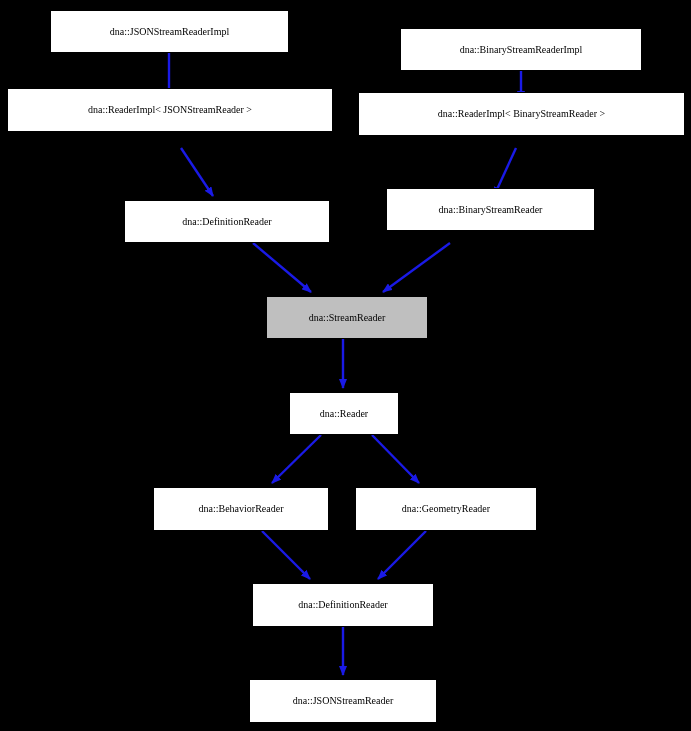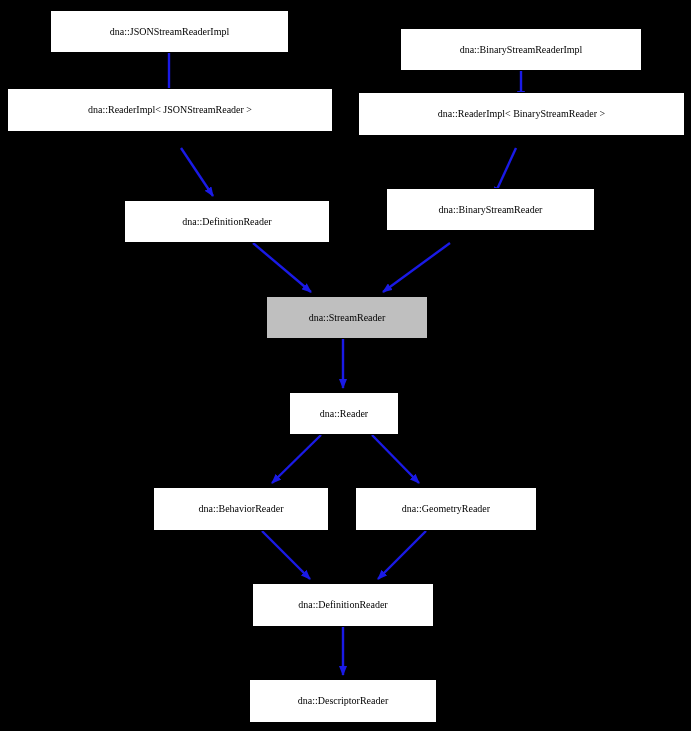--- a/index.html
+++ b/index.html
@@ -101,17 +101,17 @@
       <div class="node-box" style="left: 153px; top: 487px; width: 176px; height: 44px;">
         <span class="node-label">dna::BehaviorReader</span>
       </div>
       <div class="node-box" style="left: 355px; top: 487px; width: 182px; height: 44px;">
         <span class="node-label">dna::GeometryReader</span>
       </div>
       <div class="node-box" style="left: 252px; top: 583px; width: 182px; height: 44px;">
         <span class="node-label">dna::DefinitionReader</span>
       </div>
       <div class="node-box" style="left: 249px; top: 679px; width: 188px; height: 44px;">
-        <span class="node-label">dna::DescriptorReader</span>
+        <span class="node-label">dna::JSONStreamReader</span>
       </div>
     </div>
 
 </div>
 
 </body></html>

